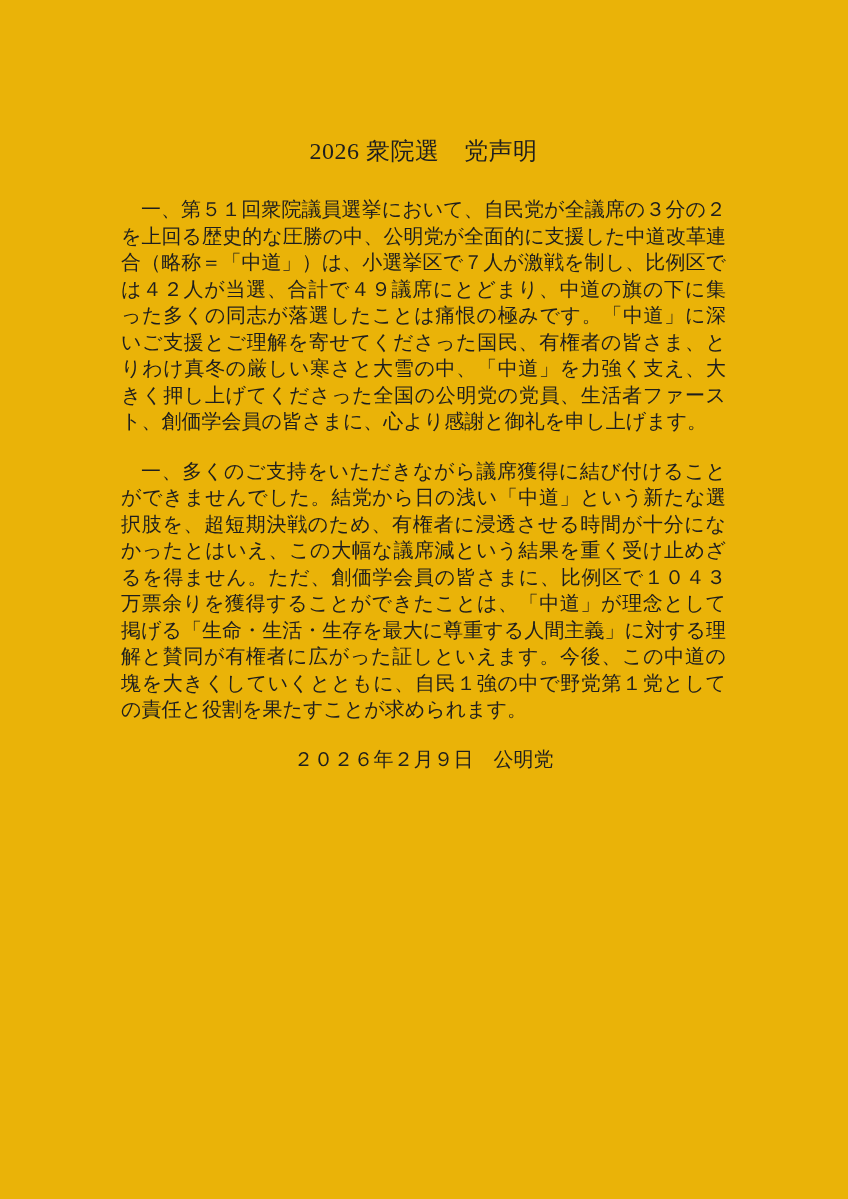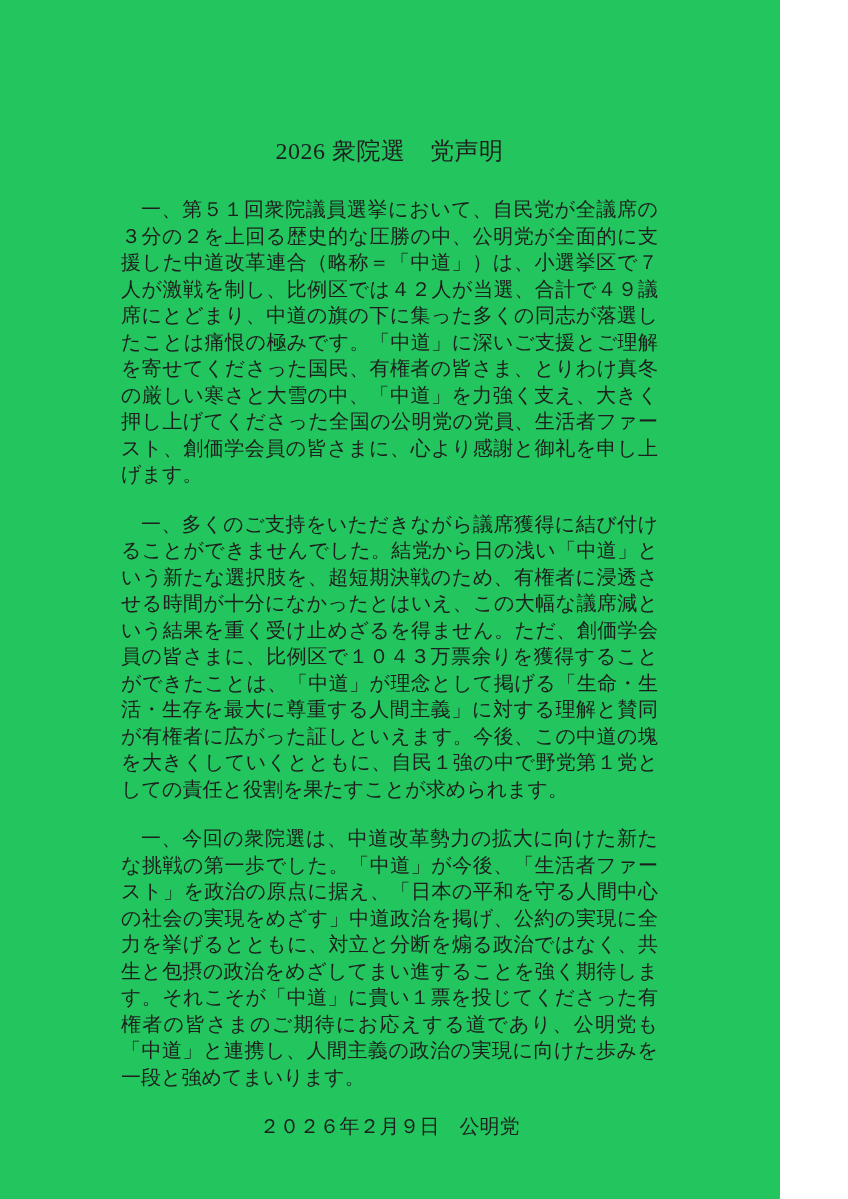--- a/index.html
+++ b/index.html
@@ -9,24 +9,24 @@
   }
   body {
     width: 848px;
     height: 1199px;
     font-family: "Liberation Serif", "DejaVu Serif", serif;
     color: #1e1e1e;
     overflow: hidden;
   }
   .page {
     box-sizing: border-box;
-    width: 780px;
+    width: 848px;
     height: 1199px;
     padding: 137px 122px 0 121px;
-    background: #22c55e;
+    background: #eab308;
   }
   .doc-title {
     font-size: 24px;
     font-weight: normal;
     line-height: 28px;
     text-align: center;
     margin: 0 0 31px 0;
     letter-spacing: 0.5px;
   }
   .para {
@@ -50,16 +50,15 @@
 </head>
 <body>
 
 <div class="page">
   <h1 class="doc-title">2026 衆院選　党声明</h1>
 
   <p class="para">一、第５１回衆院議員選挙において、自民党が全議席の３分の２を上回る歴史的な圧勝の中、公明党が全面的に支援した中道改革連合（略称＝「中道」）は、小選挙区で７人が激戦を制し、比例区では４２人が当選、合計で４９議席にとどまり、中道の旗の下に集った多くの同志が落選したことは痛恨の極みです。「中道」に深いご支援とご理解を寄せてくださった国民、有権者の皆さま、とりわけ真冬の厳しい寒さと大雪の中、「中道」を力強く支え、大きく押し上げてくださった全国の公明党の党員、生活者ファースト、創価学会員の皆さまに、心より感謝と御礼を申し上げます。</p>
 
   <p class="para">一、多くのご支持をいただきながら議席獲得に結び付けることができませんでした。結党から日の浅い「中道」という新たな選択肢を、超短期決戦のため、有権者に浸透させる時間が十分になかったとはいえ、この大幅な議席減という結果を重く受け止めざるを得ません。ただ、創価学会員の皆さまに、比例区で１０４３万票余りを獲得することができたことは、「中道」が理念として掲げる「生命・生活・生存を最大に尊重する人間主義」に対する理解と賛同が有権者に広がった証しといえます。今後、この中道の塊を大きくしていくとともに、自民１強の中で野党第１党としての責任と役割を果たすことが求められます。</p>
 
-  <p class="para">一、今回の衆院選は、中道改革勢力の拡大に向けた新たな挑戦の第一歩でした。「中道」が今後、「生活者ファースト」を政治の原点に据え、「日本の平和を守る人間中心の社会の実現をめざす」中道政治を掲げ、公約の実現に全力を挙げるとともに、対立と分断を煽る政治ではなく、共生と包摂の政治をめざしてまい進することを強く期待します。それこそが「中道」に貴い１票を投じてくださった有権者の皆さまのご期待にお応えする道であり、公明党も「中道」と連携し、人間主義の政治の実現に向けた歩みを一段と強めてまいります。</p>
 
   <p class="signature">２０２６年２月９日　公明党</p>
 </div>
 
 </body></html>

